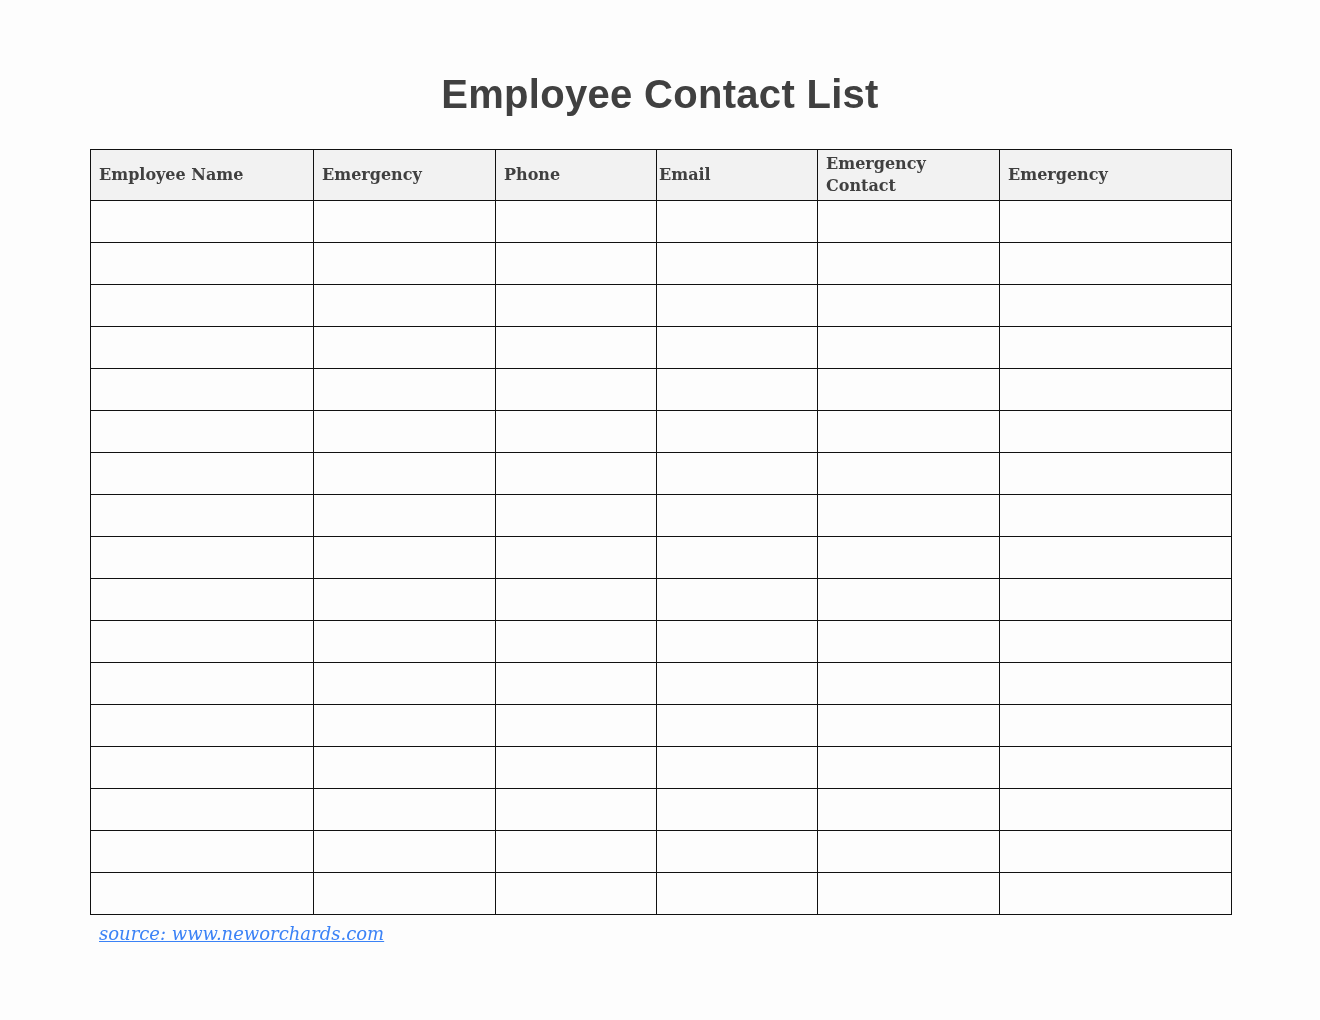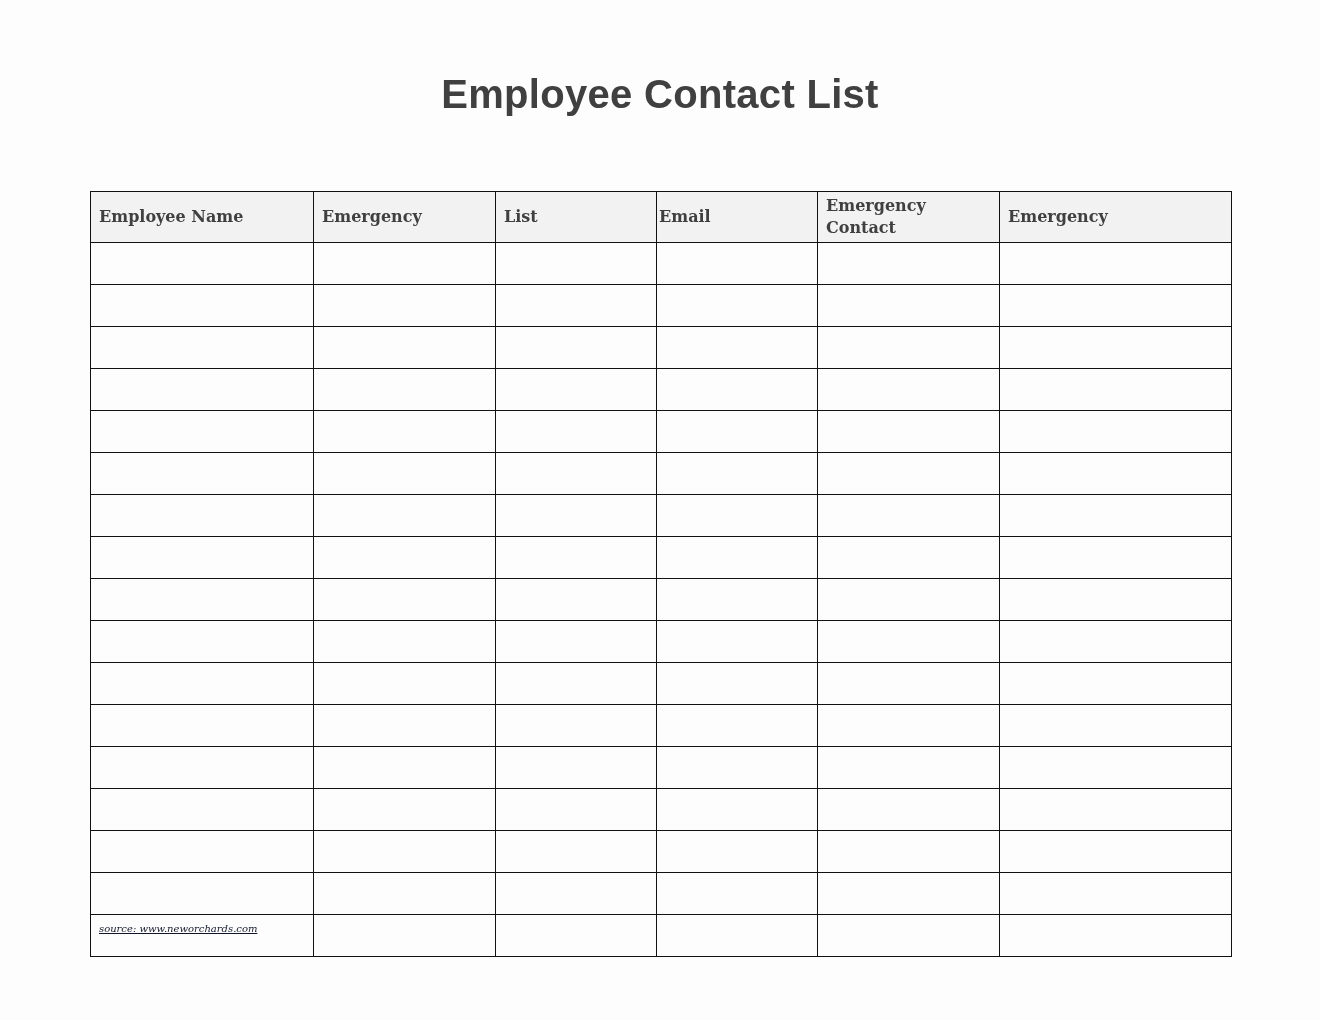--- a/index.html
+++ b/index.html
@@ -7,54 +7,54 @@
       width: 1320px; height: 1020px; background: #fdfdfd; position: relative;
       font-family: "DejaVu Serif", serif; color: #404040; overflow: hidden;
     }
     .title {
       position: absolute; left: 0; width: 1320px; top: 66px; text-align: center;
       font-family: Liberation Sans, sans-serif; font-weight: bold; font-size: 40px;
       color: #404040; letter-spacing: 0.3px; line-height: 56px;
     }
     table {
       position: absolute; left: 90px; top: 149px; width: 1141px;
-      border-collapse: collapse; table-layout: fixed; margin-top: 42px;
+      border-collapse: collapse; table-layout: fixed;
     }
     th, td { border: 1px solid #111; padding: 0; }
     th {
       background: #f2f2f2; height: 50px; text-align: left; vertical-align: middle;
       font-weight: bold; font-size: 16px; color: #404040; padding-left: 8px;
       line-height: 22px; font-family: "DejaVu Serif", serif;
     }
     td { height: 41px; background: #fdfdfd; }
     .source {
       position: absolute; left: 99px; top: 923px;
-      font-family: "DejaVu Serif", serif; font-style: italic; font-size: 10px;
-      color: #0f172a; text-decoration: underline;
+      font-family: "DejaVu Serif", serif; font-style: italic; font-size: 18px;
+      color: #3b82f6; text-decoration: underline;
     }
   </style>
 </head>
 <body>
 
 <div class="title">Employee Contact List</div>
 
 <table>
   <colgroup id="cols">
       <col style="width: 223px;">
       <col style="width: 182px;">
       <col style="width: 161px;">
       <col style="width: 161px;">
       <col style="width: 182px;">
       <col style="width: 232px;">
     </colgroup>
   <thead>
     <tr>
       <th>Employee Name</th>
       <th>Emergency</th>
-      <th>List</th>
+      <th>Phone</th>
       <th style="padding-left:2px">Email</th>
       <th style="padding-right:20px">Emergency Contact</th>
       <th>Emergency</th>
     </tr>
   </thead>
   <tbody id="tbody">
       <tr>
         <td></td>
         <td></td>
         <td></td>

